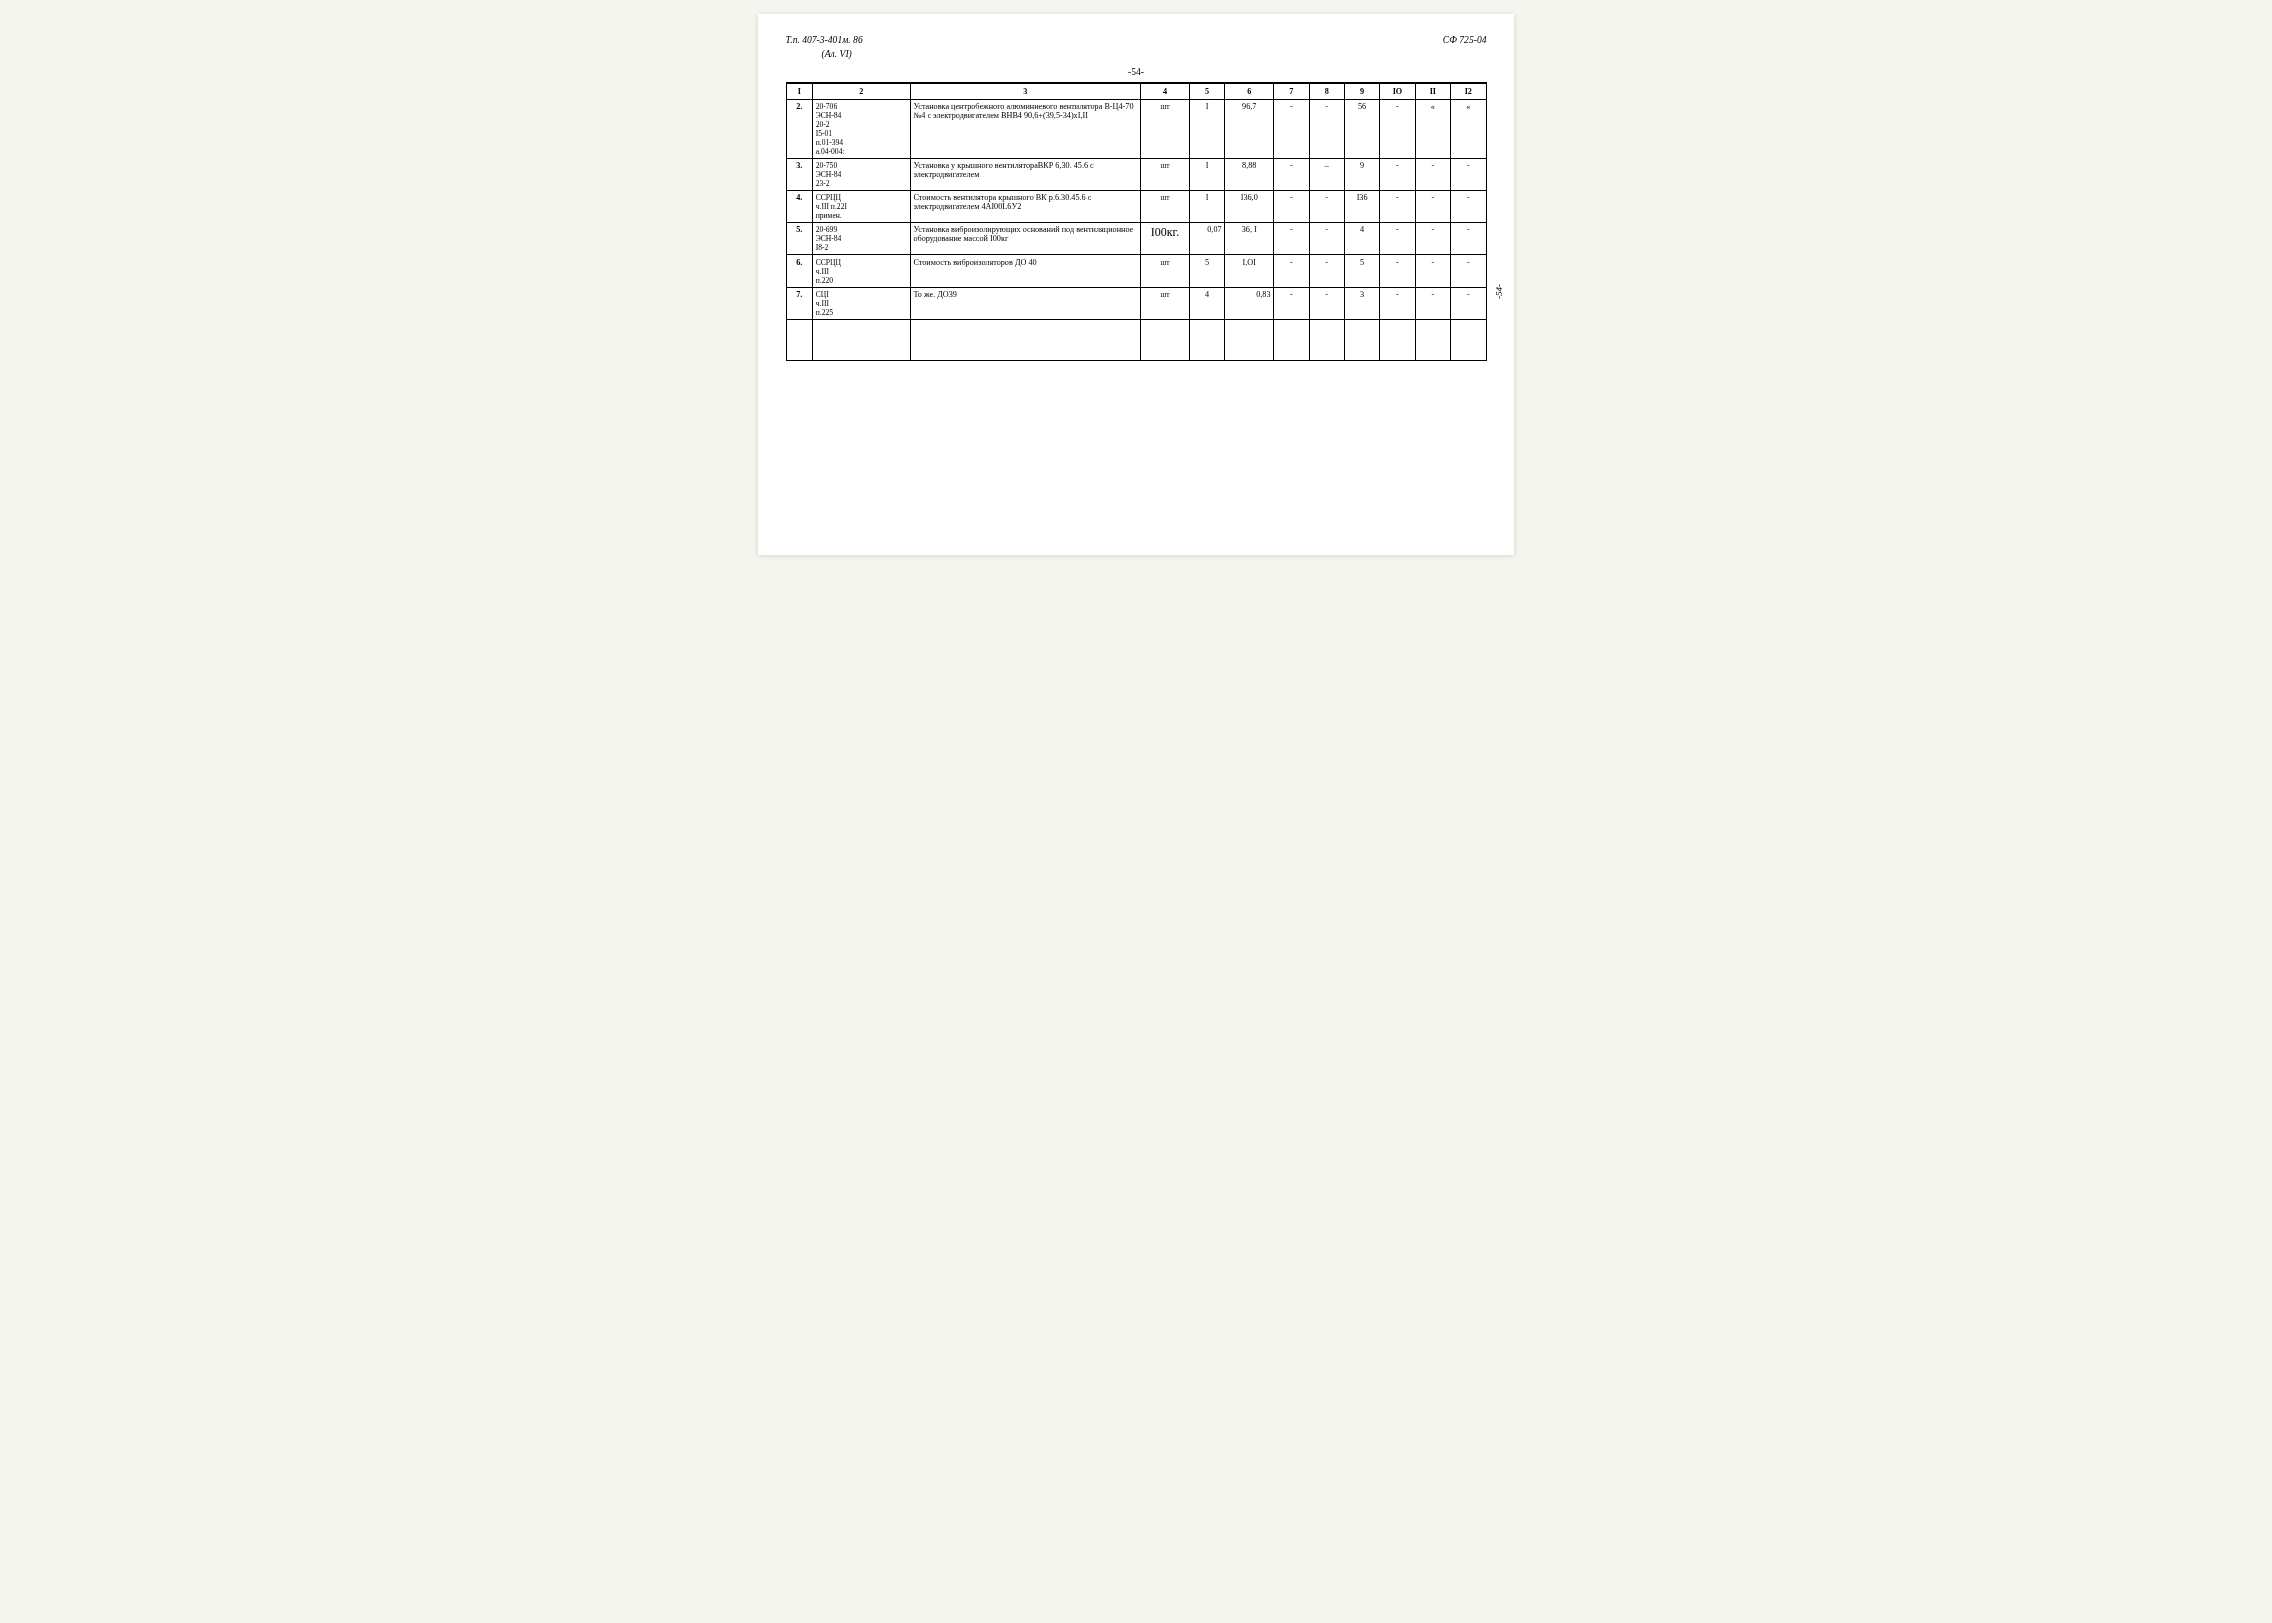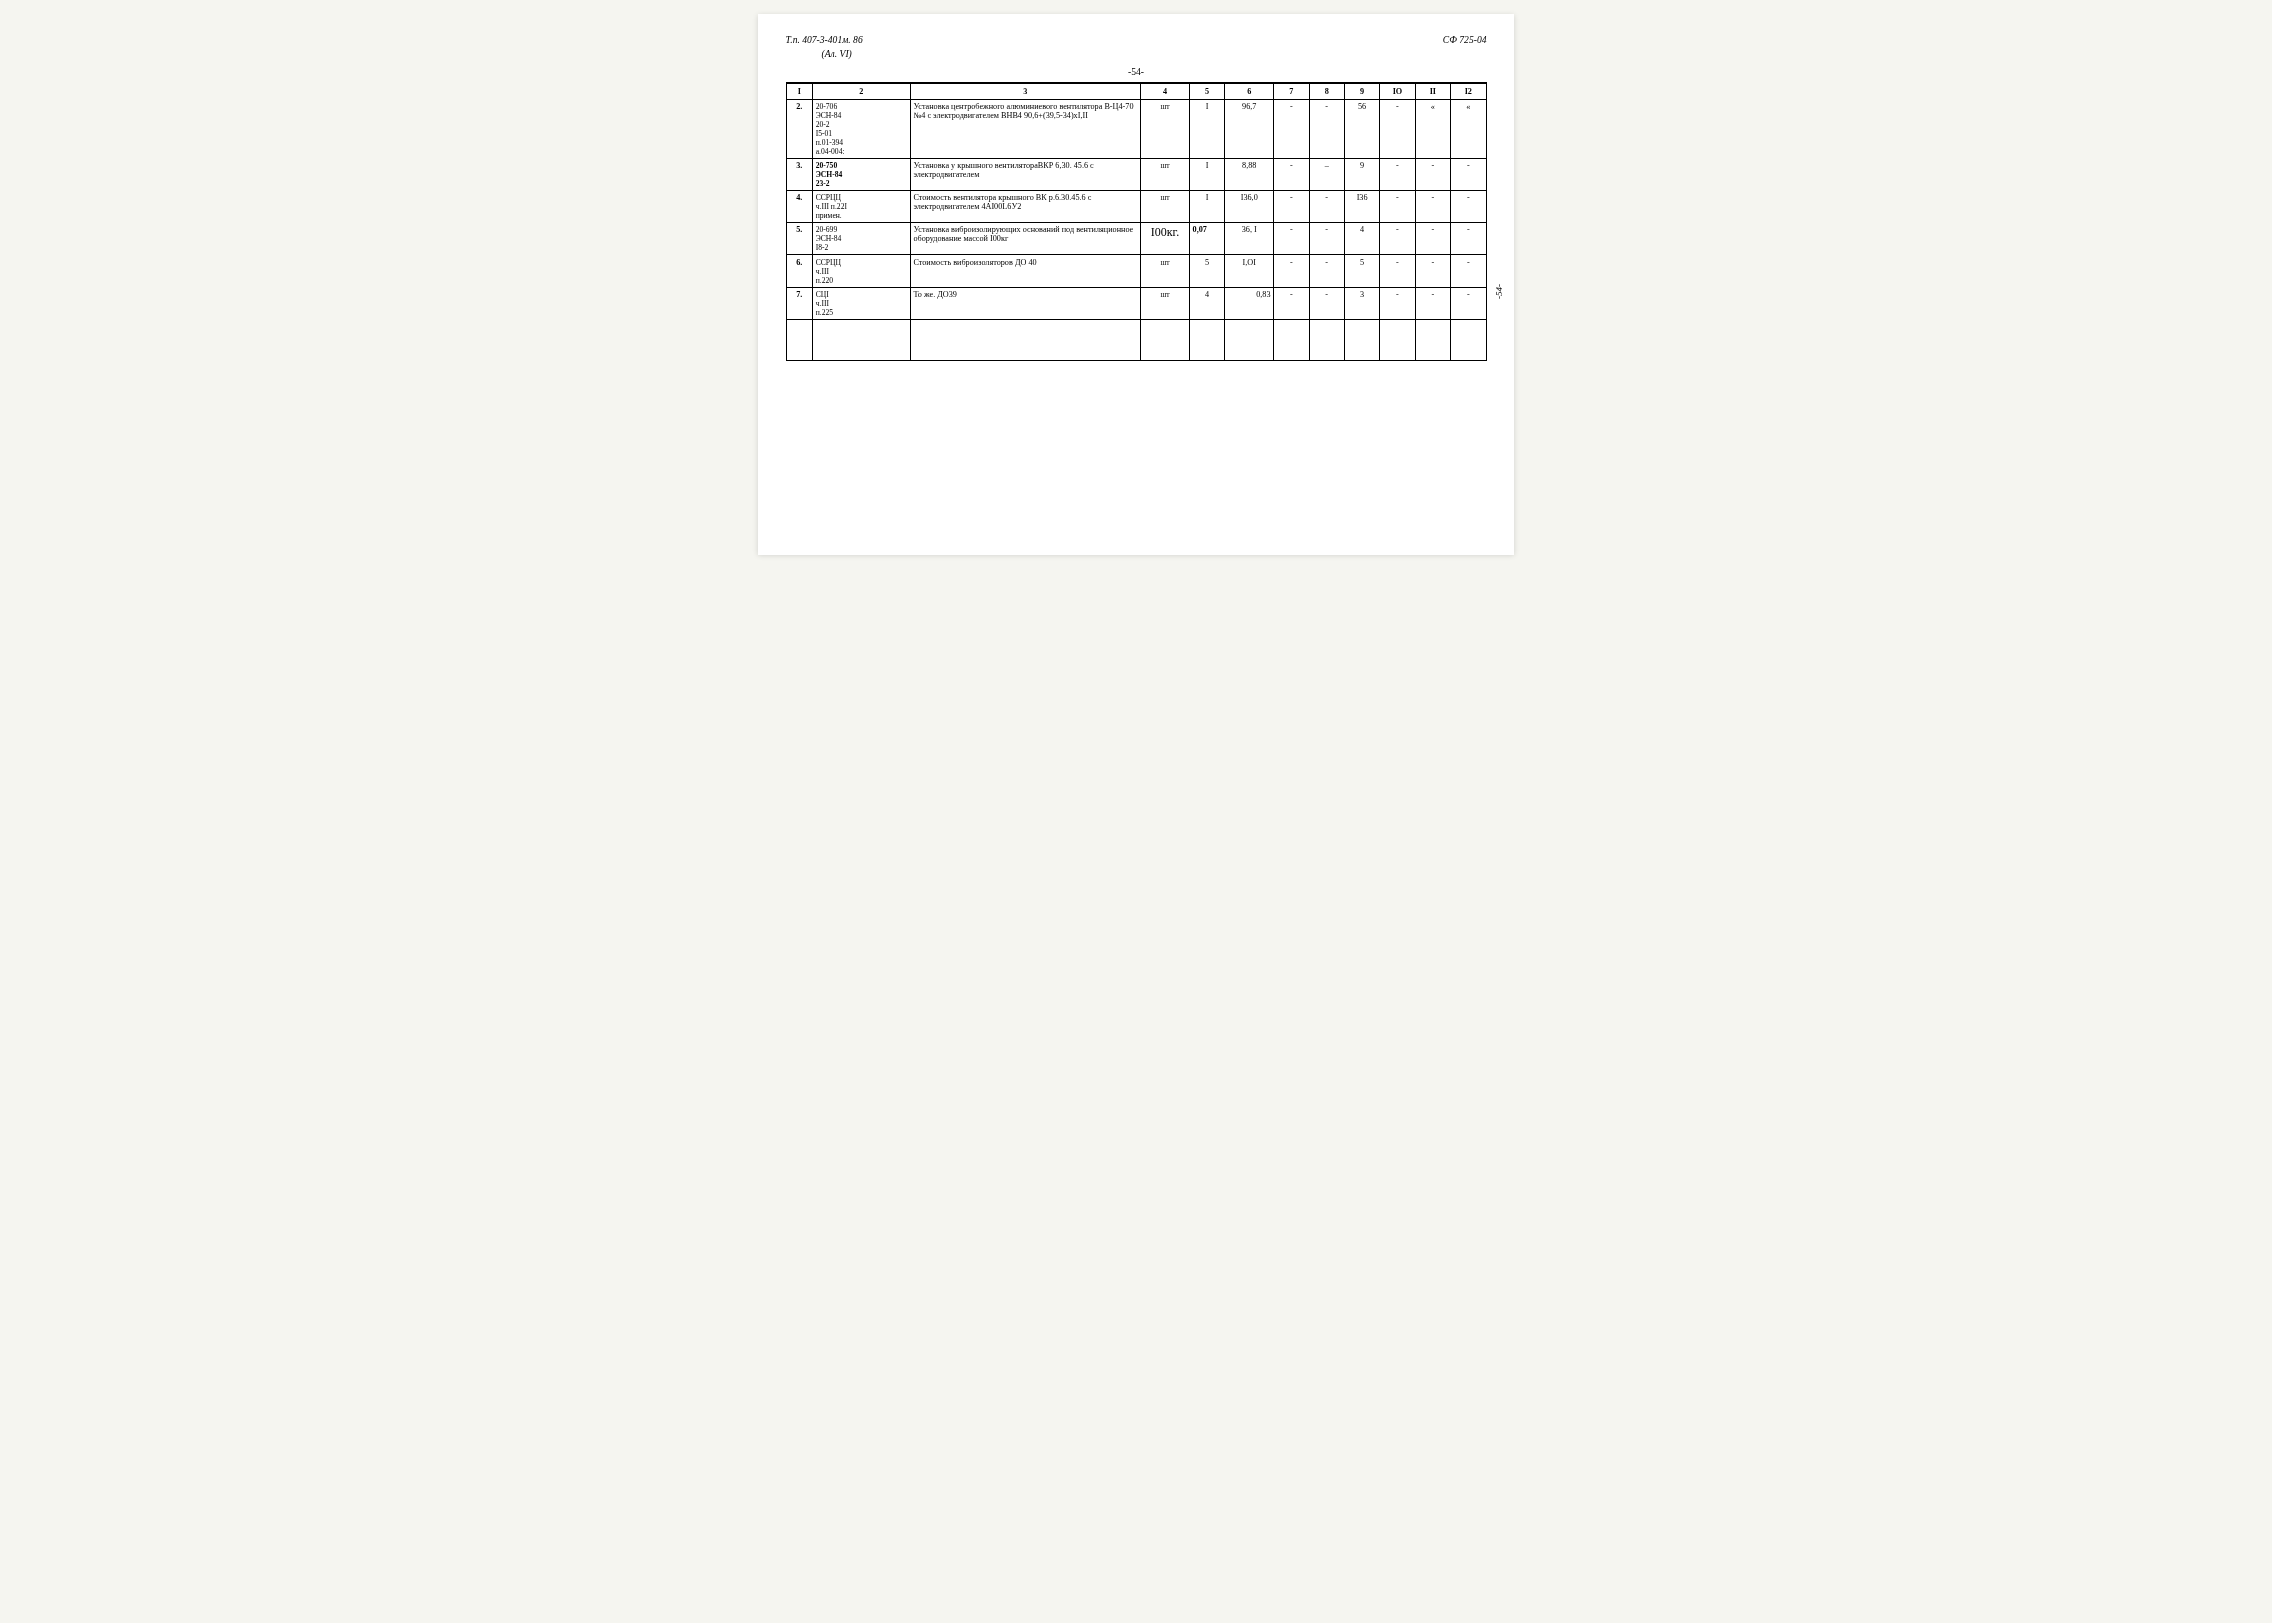--- a/index.html
+++ b/index.html
@@ -153,21 +153,21 @@
           <td style="text-align: center;">96,7</td>
           <td style="text-align: center;">-</td>
           <td style="text-align: center;">-</td>
           <td style="text-align: center;">56</td>
           <td style="text-align: center;">-</td>
           <td style="text-align: center;">«</td>
           <td style="text-align: center;">«</td>
         </tr>
         <tr>
           <td style="text-align: center; font-weight: bold;">3.</td>
-          <td style="font-size: 7.6px; white-space: pre-line; font-weight: bold;">20-750
+          <td style="font-size: 7.6px; white-space: pre-line;">20-750
 ЭСН-84
 23-2</td>
           <td style="font-size: 8.2px;">Установка у крышного вентилятораВКР 6,30. 45.6 с электродвигателем</td>
           <td style="text-align: center; font-size: 7.6px;">шт</td>
           <td style="text-align: center;">I</td>
           <td style="text-align: center;">8,88</td>
           <td style="text-align: center;">-</td>
           <td style="text-align: center;">–</td>
           <td style="text-align: center;">9</td>
           <td style="text-align: center;">-</td>
@@ -190,21 +190,21 @@
           <td style="text-align: center;">-</td>
           <td style="text-align: center;">-</td>
         </tr>
         <tr>
           <td style="text-align: center; font-weight: bold;">5.</td>
           <td style="font-size: 7.6px; white-space: pre-line;">20-699
 ЭСН-84
 I8-2</td>
           <td style="font-size: 8.2px;">Установка виброизолирующих оснований под вентиляционное оборудование массой I00кг</td>
           <td style="text-align: center; font-size: 12px;">I00кг.</td>
-          <td style="text-align: left; font-weight: bold;">0,07</td>
+          <td style="text-align: right;">0,07</td>
           <td style="text-align: center;">36, I</td>
           <td style="text-align: center;">-</td>
           <td style="text-align: center;">-</td>
           <td style="text-align: center;">4</td>
           <td style="text-align: center;">-</td>
           <td style="text-align: center;">-</td>
           <td style="text-align: center;">-</td>
         </tr>
         <tr>
           <td style="text-align: center; font-weight: bold;">6.</td>

